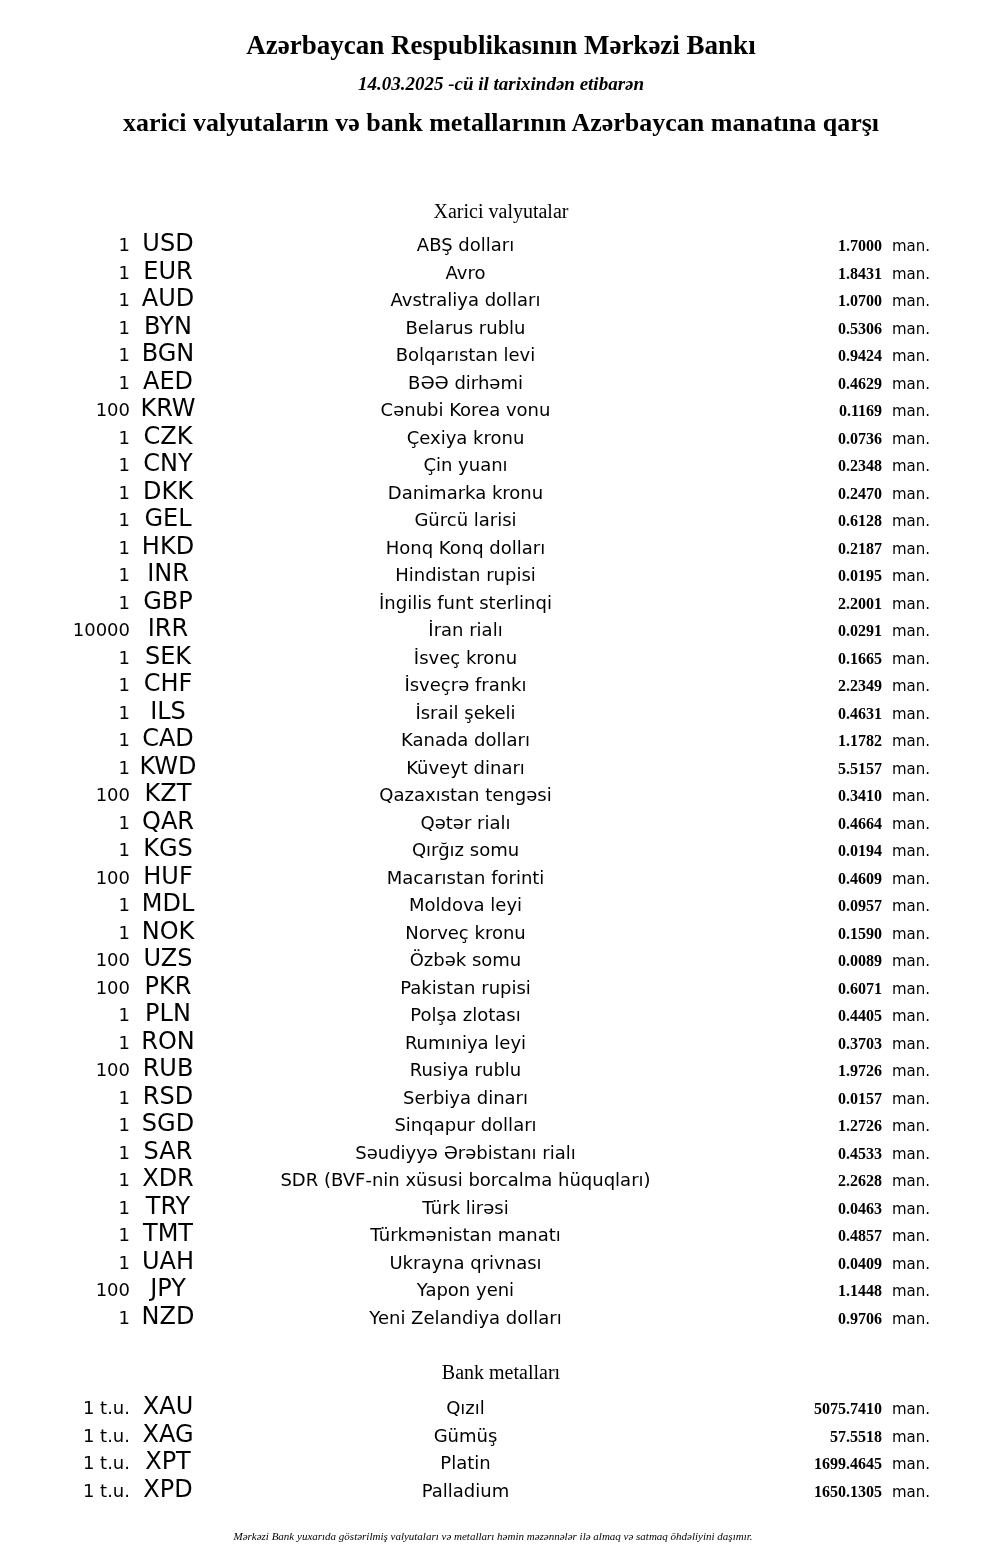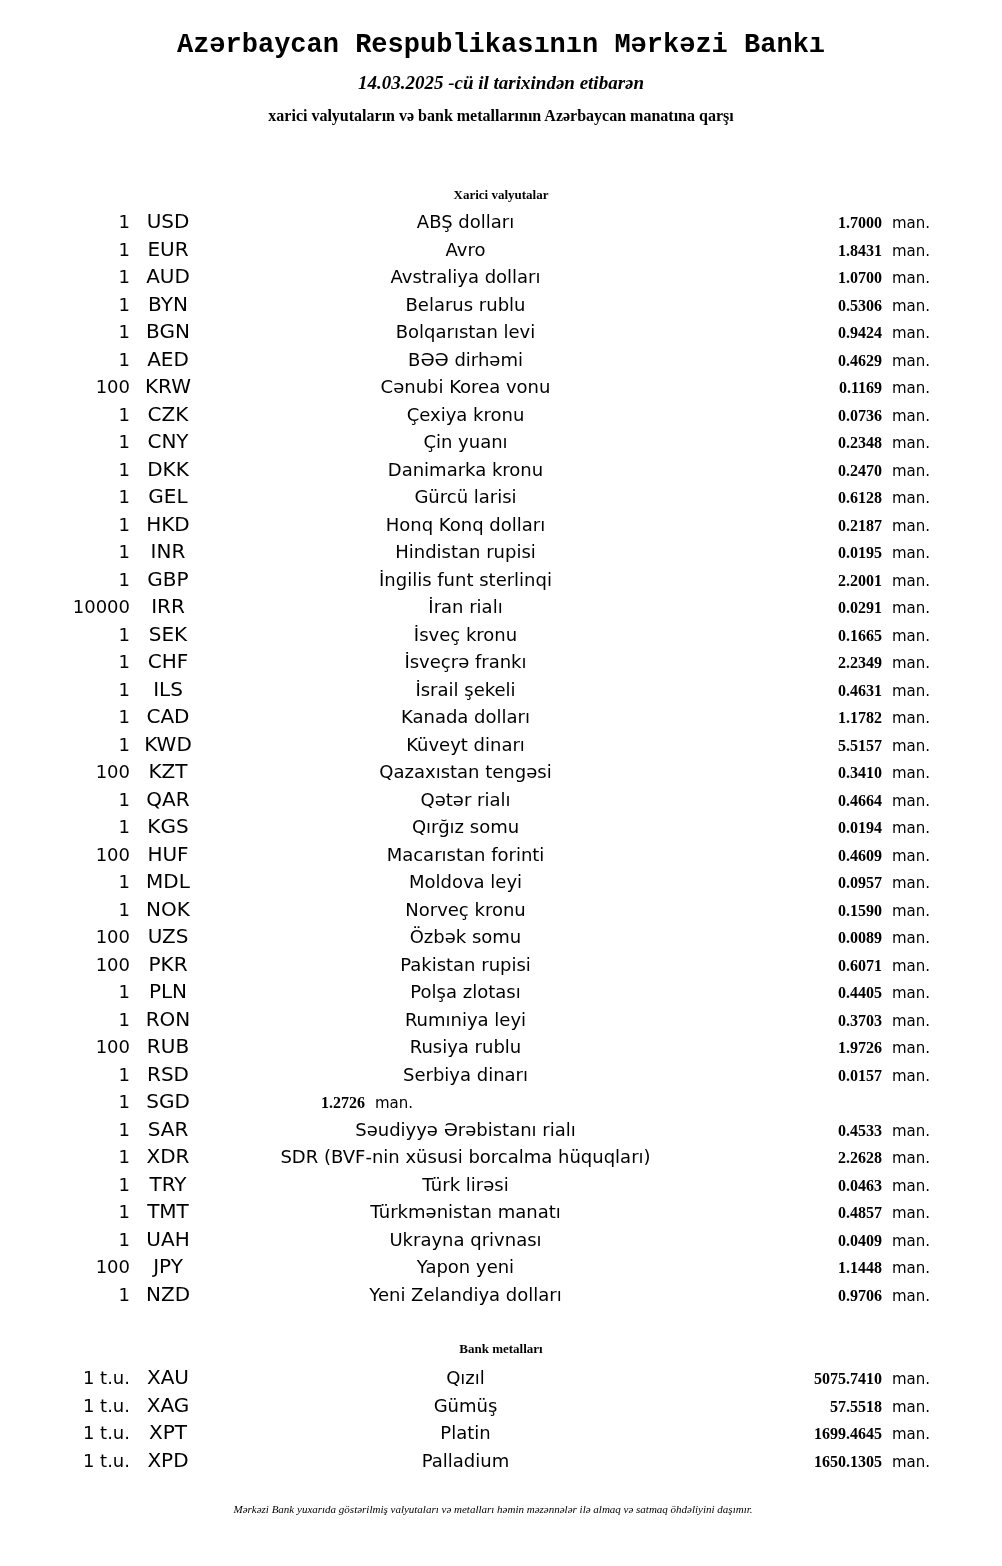--- a/index.html
+++ b/index.html
@@ -6,45 +6,45 @@
   body {
     width: 1002px;
     min-height: 1566px;
     background: #ffffff;
     color: #000000;
     font-family: "DejaVu Sans", sans-serif;
   }
   .doc { padding-top: 30px; }
 
   .title {
-    font-family: Liberation Mono, monospace;
+    font-family: Liberation Serif, serif;
     font-weight: bold;
     font-size: 27px;
     text-align: center;
   }
   .date-line {
     font-family: "Liberation Serif", serif;
     font-weight: bold;
     font-size: 19px;
     text-align: center;
     margin-top: 12px;
     font-style: italic;
   }
   .subtitle {
     font-family: "Liberation Serif", serif;
     font-weight: bold;
-    font-size: 16px;
+    font-size: 26px;
     text-align: center;
     margin-top: 13px;
   }
 
   .section-heading {
     font-family: "Liberation Serif", serif;
-    font-weight: bold;
-    font-size: 13px;
+    font-weight: normal;
+    font-size: 20px;
     text-align: center;
   }
   .currencies-heading { margin-top: 62px; margin-bottom: 6px; }
   .metals-heading { margin-top: 32px; margin-bottom: 8px; }
 
   .rows { padding-right: 62px; }
 
   .rate-row {
     display: flex;
     align-items: baseline;
@@ -53,21 +53,21 @@
   .qty {
     flex: 0 0 130px;
     text-align: right;
     font-size: 18px;
     white-space: nowrap;
   }
   .code {
     flex: 0 0 64px;
     margin-left: 6px;
     text-align: center;
-    font-size: 20px;
+    font-size: 24px;
   }
   .name {
     flex: 1 1 auto;
     padding-left: 14px;
     font-size: 18px;
     white-space: nowrap;
     overflow: hidden;
     text-align: center;
   }
   .rate {
@@ -327,20 +327,21 @@
       <div class="rate-row">
         <span class="qty">1</span>
         <span class="code">RSD</span>
         <span class="name">Serbiya dinarı</span>
         <span class="rate">0.0157</span>
         <span class="unit">man.</span>
       </div>
       <div class="rate-row">
         <span class="qty">1</span>
         <span class="code">SGD</span>
+        <span class="name">Sinqapur dolları</span>
         <span class="rate">1.2726</span>
         <span class="unit">man.</span>
       </div>
       <div class="rate-row">
         <span class="qty">1</span>
         <span class="code">SAR</span>
         <span class="name">Səudiyyə Ərəbistanı rialı</span>
         <span class="rate">0.4533</span>
         <span class="unit">man.</span>
       </div>

